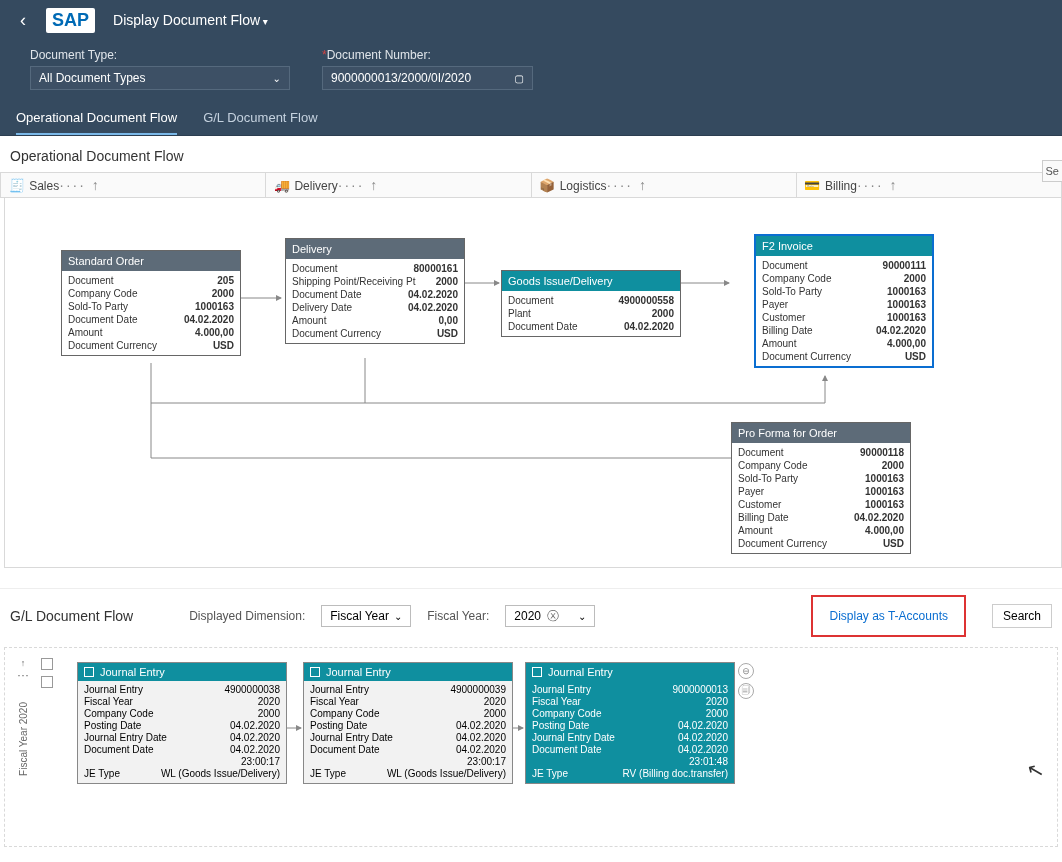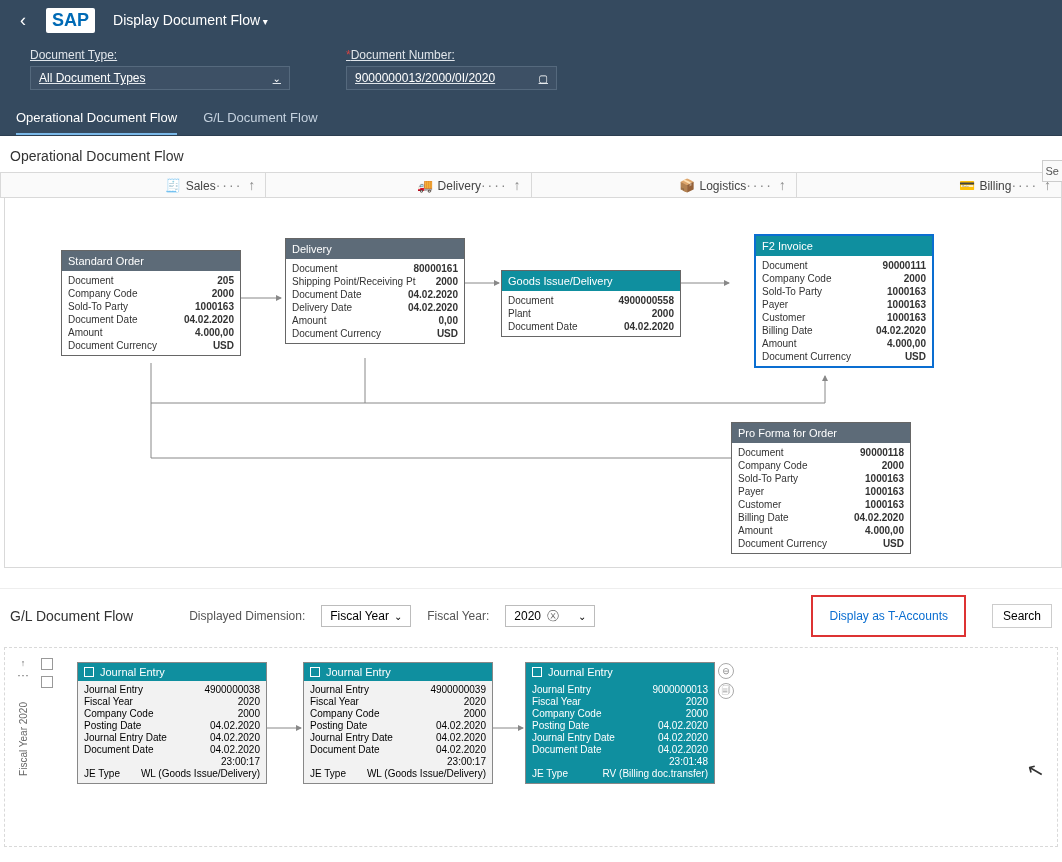--- a/index.html
+++ b/index.html
@@ -5,36 +5,36 @@
 * { box-sizing: border-box; margin: 0; padding: 0; font-family: Arial, sans-serif; }
 body { background: #fff; width: 1062px; height: 862px; overflow: hidden; position: relative; }
 
 .shell-header { background: #354a5f; color: #fff; display: flex; align-items: center; padding: 4px 10px; height: 40px; }
 .back-btn { color: #fff; font-size: 18px; padding: 0 10px; cursor: pointer; }
 .logo { font-weight: bold; font-size: 18px; background: #fff; color: #006ab5; padding: 2px 6px; border-radius: 2px; margin: 0 10px; }
 .page-title { font-size: 14px; margin-left: 8px; }
 .page-title::after { content: " ▾"; font-size: 10px; }
 
 .filter-bar { background: #354a5f; color: #e0e5ea; padding: 8px 30px 10px 30px; font-size: 12px; }
-.filter-row { display: flex; gap: 56px; text-decoration: underline; }
+.filter-row { display: flex; gap: 32px; }
 .filter-field { display: flex; flex-direction: column; }
 .filter-label { margin-bottom: 4px; }
 .req::before { content: "*"; color: #d14343; }
 .filter-input { background: #3d5065; border: 1px solid #55697d; color: #fff; height: 24px; padding: 0 8px; font-size: 12px; display: flex; align-items: center; justify-content: space-between; }
 .doc-type { width: 260px; }
 .doc-num { width: 211px; }
 .chev { font-size: 10px; }
 
 .tabs { background: #354a5f; padding: 0 16px; display: flex; gap: 26px; border-bottom: 1px solid #2c3e50; }
 .tab { color: #c5d2df; font-size: 13px; padding: 10px 0 8px 0; cursor: pointer; border-bottom: 2px solid transparent; }
 .tab.active { color: #fff; border-bottom-color: #7ab8e8; }
 
 .section-title { font-size: 14px; color: #333; padding: 12px 10px 8px 10px; }
 .lanes-header { display: flex; border: 1px solid #d9d9d9; background: #fafafa; }
-.lane-h { flex: 1; min-width: 210px; border-right: 1px solid #d9d9d9; padding: 4px 8px; font-size: 12px; color: #444; display: flex; align-items: center; justify-content: flex-end; }
+.lane-h { flex: 1; min-width: 210px; border-right: 1px solid #d9d9d9; padding: 4px 8px; font-size: 12px; color: #444; display: flex; align-items: center; justify-content: flex-start; }
 .lane-h:last-child { border-right: none; }
 .lane-icon { margin-right: 4px; font-size: 13px; }
 .lane-ctrl { color: #888; font-size: 14px; letter-spacing: 2px; }
 
 .flow-canvas { position: relative; height: 370px; border: 1px solid #d9d9d9; border-top: none; margin-bottom: 20px; margin-left: 4px; margin-right: 0; }
 
 .card { position: absolute; width: 180px; font-size: 10px; border: 1px solid #666; background: #fff; }
 .card.selected { border: 2px solid #0a6ed1; }
 .card-head { background: #5d6b78; color: #fff; padding: 4px 6px; font-size: 11px; }
 .card-head.teal { background: #0f8f9f; }
@@ -52,21 +52,21 @@
 .t-accounts-link { color: #0a6ed1; cursor: pointer; font-size: 12px; }
 .highlight-box { border: 2px solid #d33; padding: 12px 16px; }
 .search-btn { border: 1px solid #ccc; padding: 4px 10px; font-size: 12px; margin-left: 10px; }
 
 .gl-canvas { position: relative; height: 200px; border: 1px dashed #d9d9d9; margin: 4px; }
 .vaxis { position: absolute; left: 4px; top: 10px; bottom: 10px; width: 28px; font-size: 10px; color: #666; display: flex; flex-direction: column; align-items: center; }
 .vaxis-label { writing-mode: vertical-rl; transform: rotate(180deg); margin-top: 20px; }
 .checkbox-col { position: absolute; left: 36px; top: 10px; width: 14px; display: flex; flex-direction: column; gap: 6px; }
 .chk { width: 12px; height: 12px; border: 1px solid #999; }
 
-.jcard { position: absolute; width: 190px; font-size: 10px; border: 1px solid #888; }
+.jcard { position: absolute; width: 210px; font-size: 10px; border: 1px solid #888; }
 .jcard-head { background: #0f8f9f; color: #fff; padding: 3px 6px; font-size: 11px; display: flex; align-items: center; gap: 6px; }
 .jcard-head .sq { width: 10px; height: 10px; border: 1px solid #fff; display: inline-block; }
 .jcard-body { background: #f2f2f2; padding: 3px 6px; }
 .jcard.teal .jcard-body { background: #0f8f9f; color: #fff; }
 .jrow { display: flex; justify-content: space-between; line-height: 12px; }
 .jrow .v { font-weight: normal; }
 
 .side-icons { position: absolute; display: flex; flex-direction: column; gap: 4px; }
 .side-icons span { width: 16px; height: 16px; border: 1px solid #aaa; border-radius: 8px; font-size: 9px; display: flex; align-items: center; justify-content: center; color: #888; }
 

